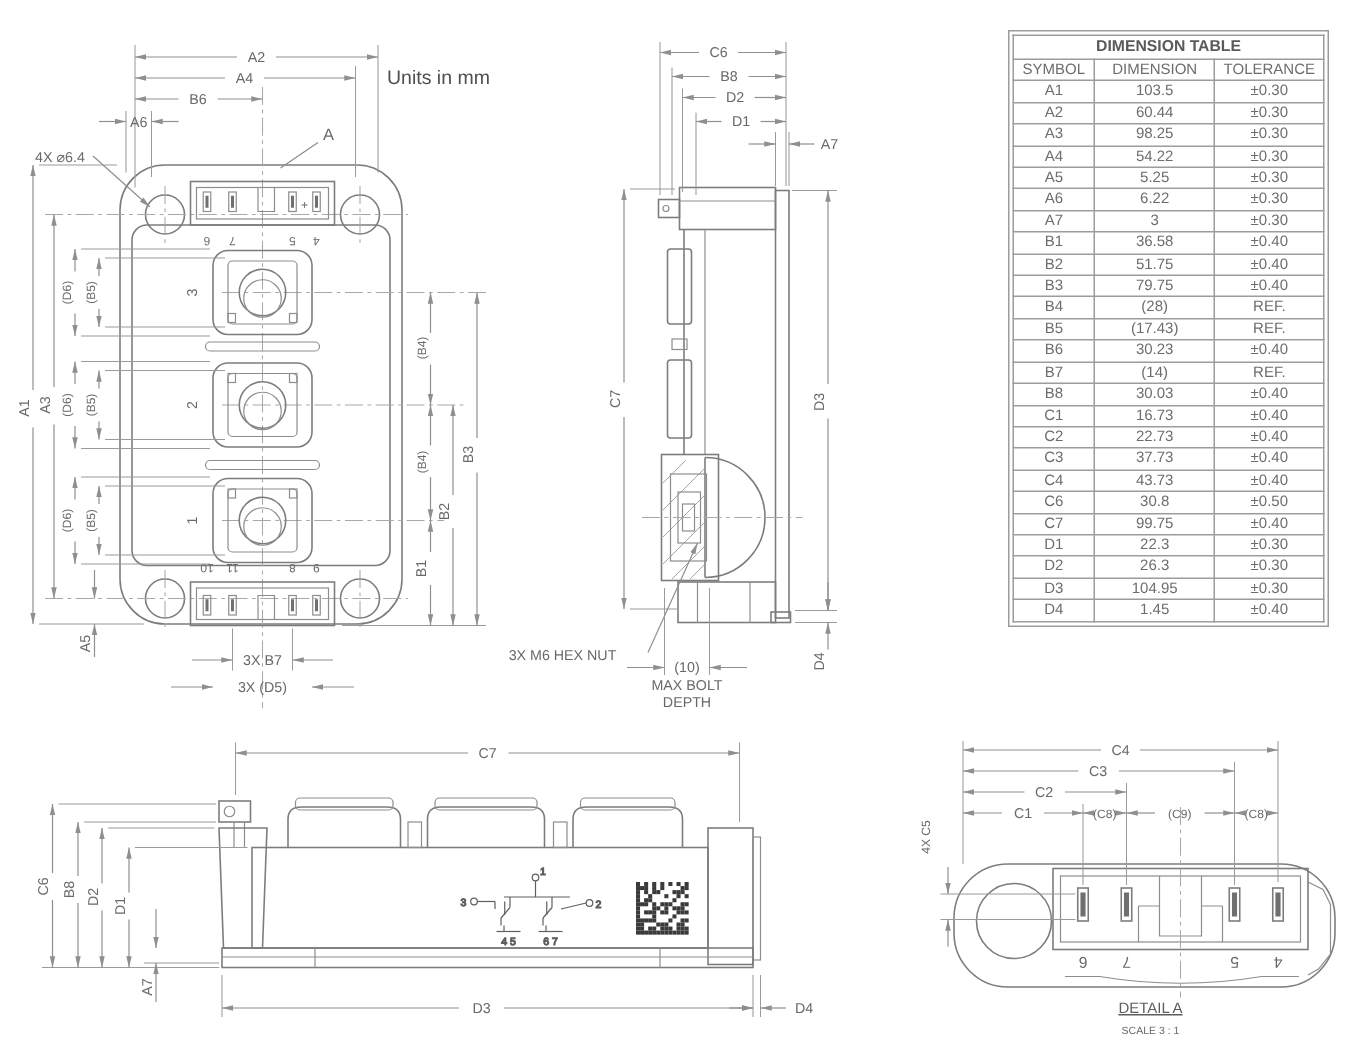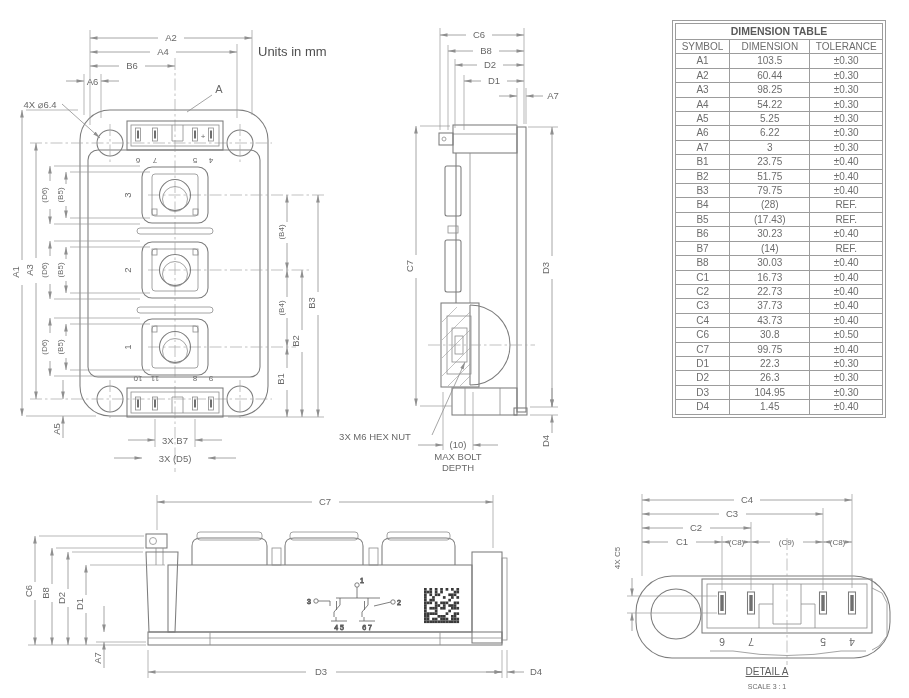--- a/index.html
+++ b/index.html
@@ -86,21 +86,21 @@
             <td>6.22</td>
             <td>±0.30</td>
           </tr>
           <tr>
             <td>A7</td>
             <td>3</td>
             <td>±0.30</td>
           </tr>
           <tr>
             <td>B1</td>
-            <td>23.75</td>
+            <td>36.58</td>
             <td>±0.40</td>
           </tr>
           <tr>
             <td>B2</td>
             <td>51.75</td>
             <td>±0.40</td>
           </tr>
           <tr>
             <td>B3</td>
             <td>79.75</td>

